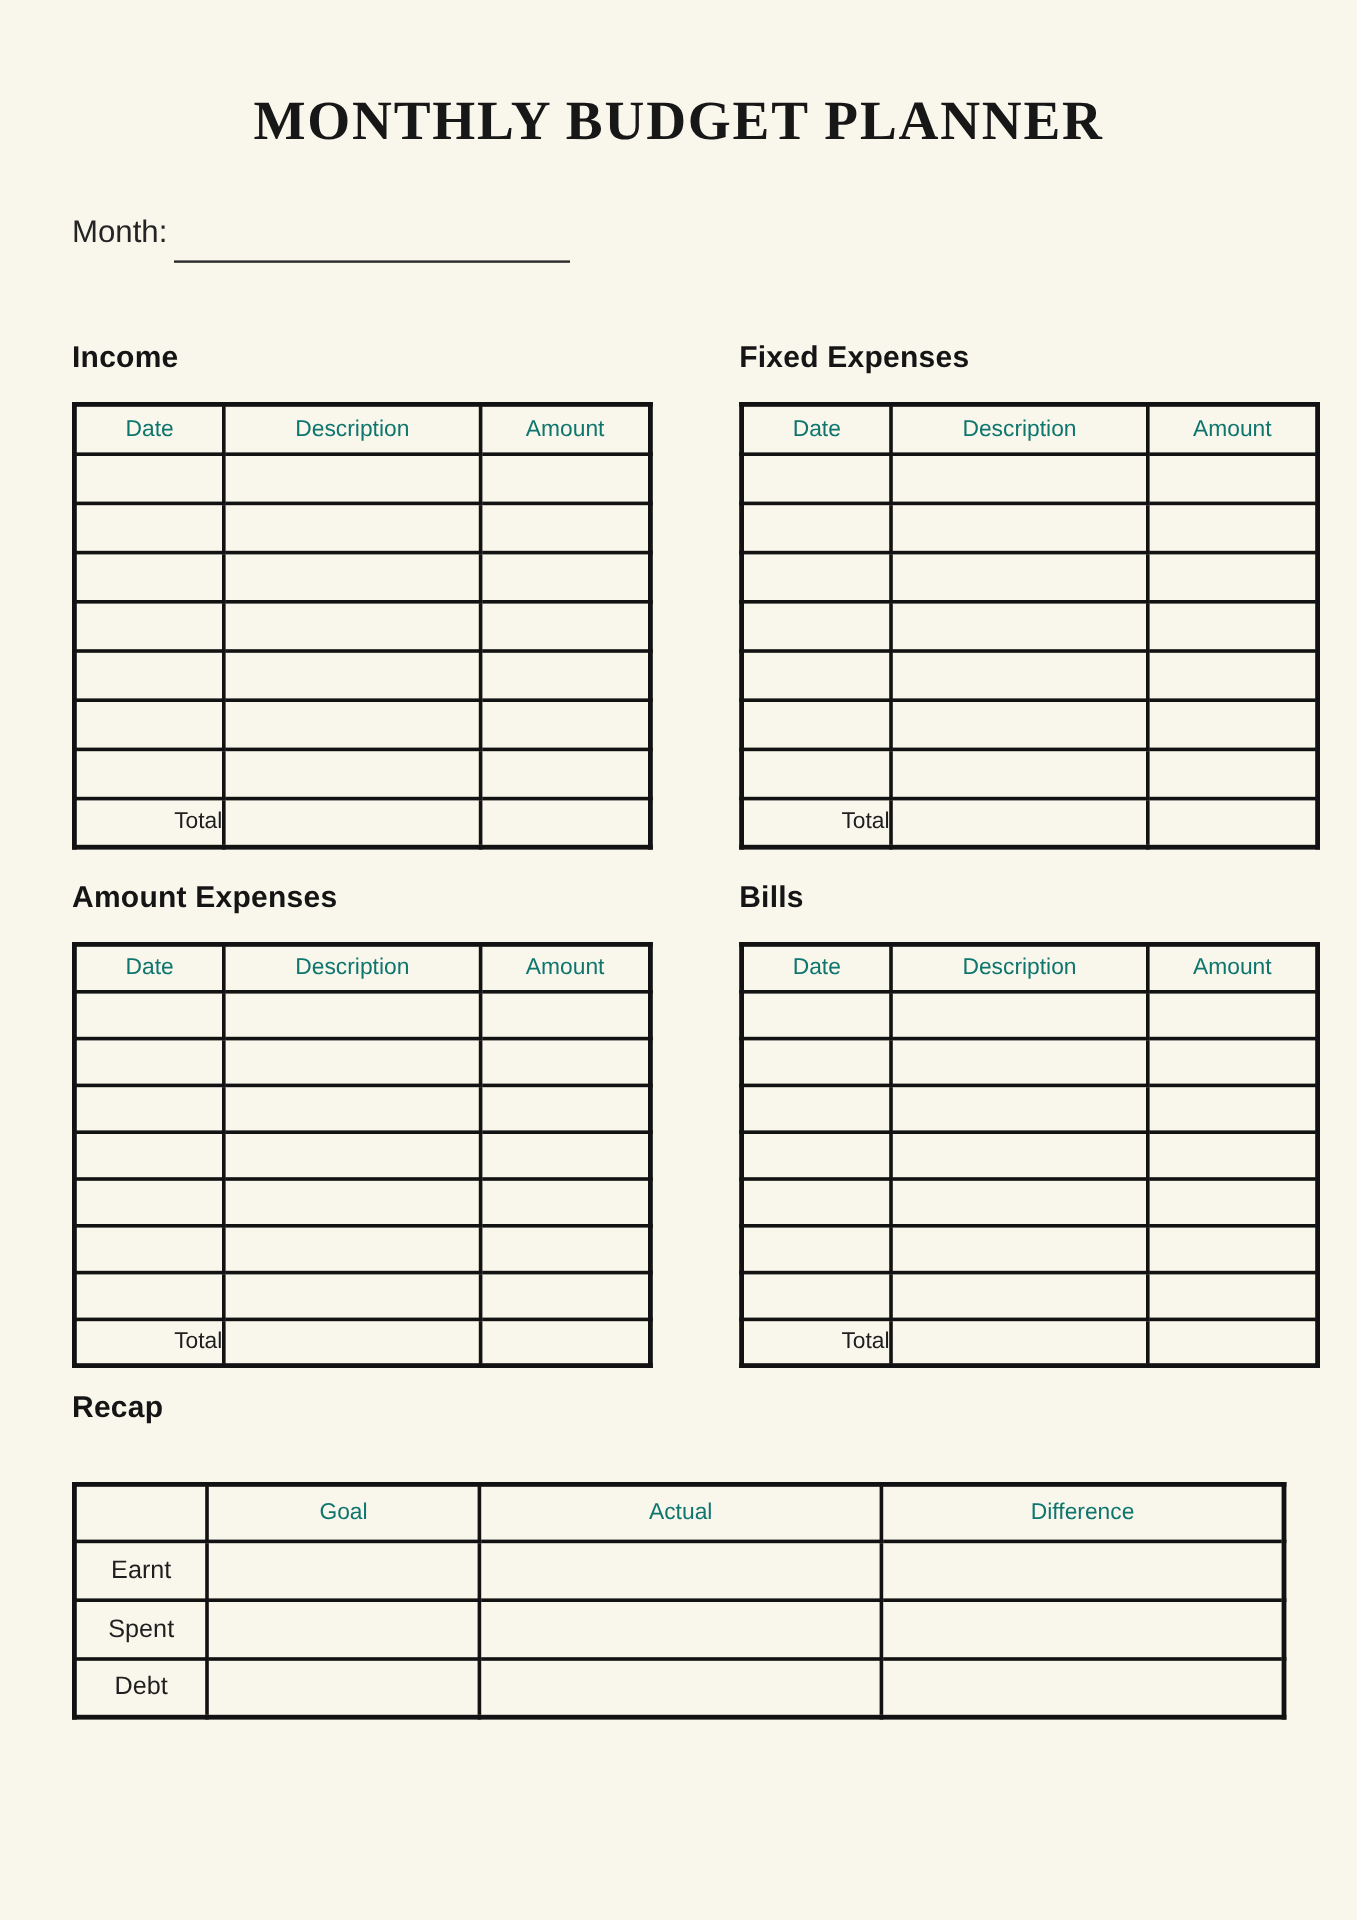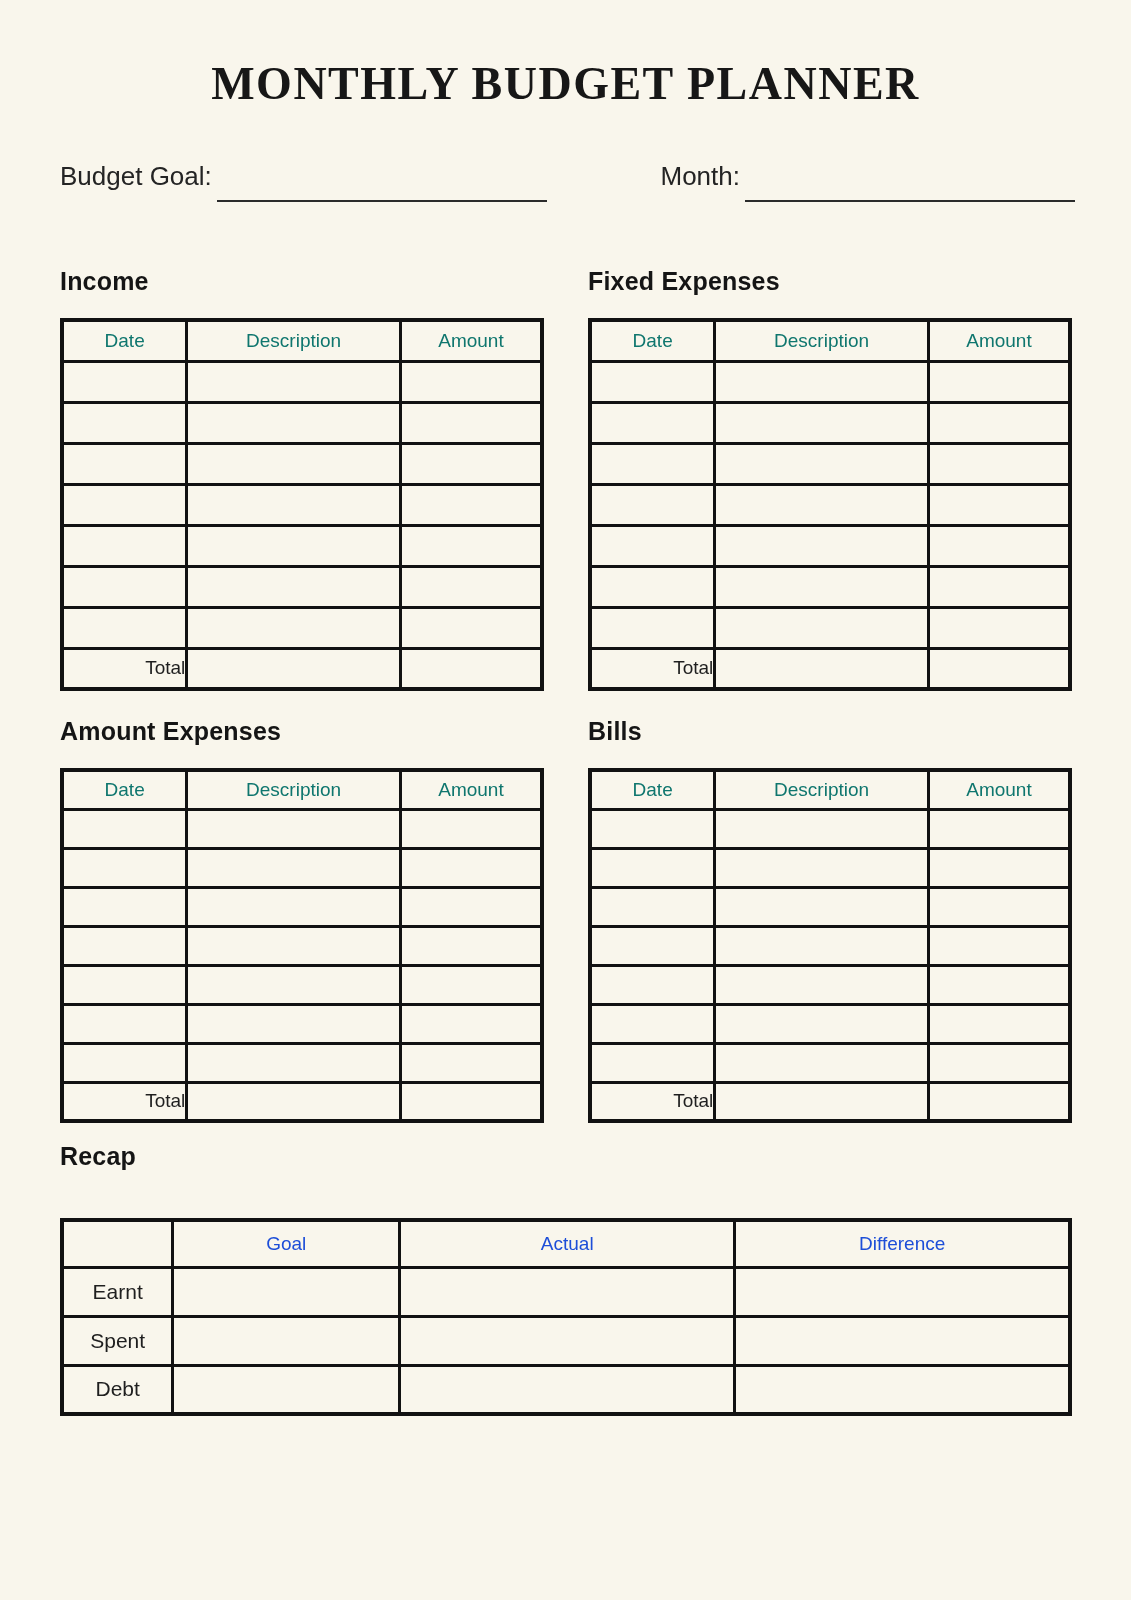--- a/index.html
+++ b/index.html
@@ -11,21 +11,21 @@
     margin: 0 auto;
     background: #F9F6EC;
     color: #1d1d1d;
     font-family: "Liberation Sans", "DejaVu Sans", sans-serif;
     overflow: hidden;
     position: relative;
   }
 
   h1.doc-title {
     margin: 0;
-    padding-top: 57px;
+    padding-top: 74px;
     text-align: center;
     font-family: "Liberation Serif", "DejaVu Serif", serif;
     font-size: 46px;
     font-weight: 700;
     letter-spacing: 1.5px;
     color: #171717;
   }
 
   .fields {
     display: flex;
@@ -40,21 +40,21 @@
     height: 2px;
     background: #2b2b2b;
     margin-left: 5px;
     margin-bottom: -10px;
     width: 330px;
   }
 
   .grid {
     display: grid;
     grid-template-columns: 484px 484px;
-    column-gap: 44px;
+    column-gap: 72px;
     margin-left: 60px;
     margin-right: 59px;
   }
   .grid.row1 { margin-top: 74px; }
   .grid.row2 { margin-top: 25px; }
 
   .section-title {
     margin: 0 0 22px 0;
     font-size: 25px;
     line-height: 30px;
@@ -85,36 +85,32 @@
   table.budget td { height: 41px; }
   .grid.row2 table.budget th, .grid.row2 table.budget td { height: 39px; }
   td.total-label { text-align: right; font-size: 19px; color: #1f1f1f; }
 
   .recap-sec { margin: 18px 59px 0 60px; }
   .recap-sec .section-title { margin-bottom: 47px; }
   table.recap-table col.r-label { width: 11%; }
   table.recap-table col.r-goal  { width: 22.5%; }
   table.recap-table col.r-act   { width: 33.25%; }
   table.recap-table col.r-diff  { width: 33.25%; }
-  table.recap-table th { height: 47px; font-size: 19px; text-align: center; color: #1d4ed8; }
+  table.recap-table th { height: 47px; font-size: 19px; text-align: center; color: #0f766e; }
   table.recap-table td { height: 49px; }
   td.recap-label { text-align: center; font-size: 21px; color: #1f1f1f; }
 </style>
 </head>
 <body>
 
 <div class="page">
 
   <h1 class="doc-title">MONTHLY BUDGET PLANNER</h1>
 
   <div class="fields">
-    <div class="field">
-      <span class="field-label">Budget Goal:</span>
-      <span class="field-line"></span>
-    </div>
     <div class="field">
       <span class="field-label">Month:</span>
       <span class="field-line"></span>
     </div>
   </div>
 
   <div class="grid row1">
 
     <section>
       <h2 class="section-title">Income</h2>

